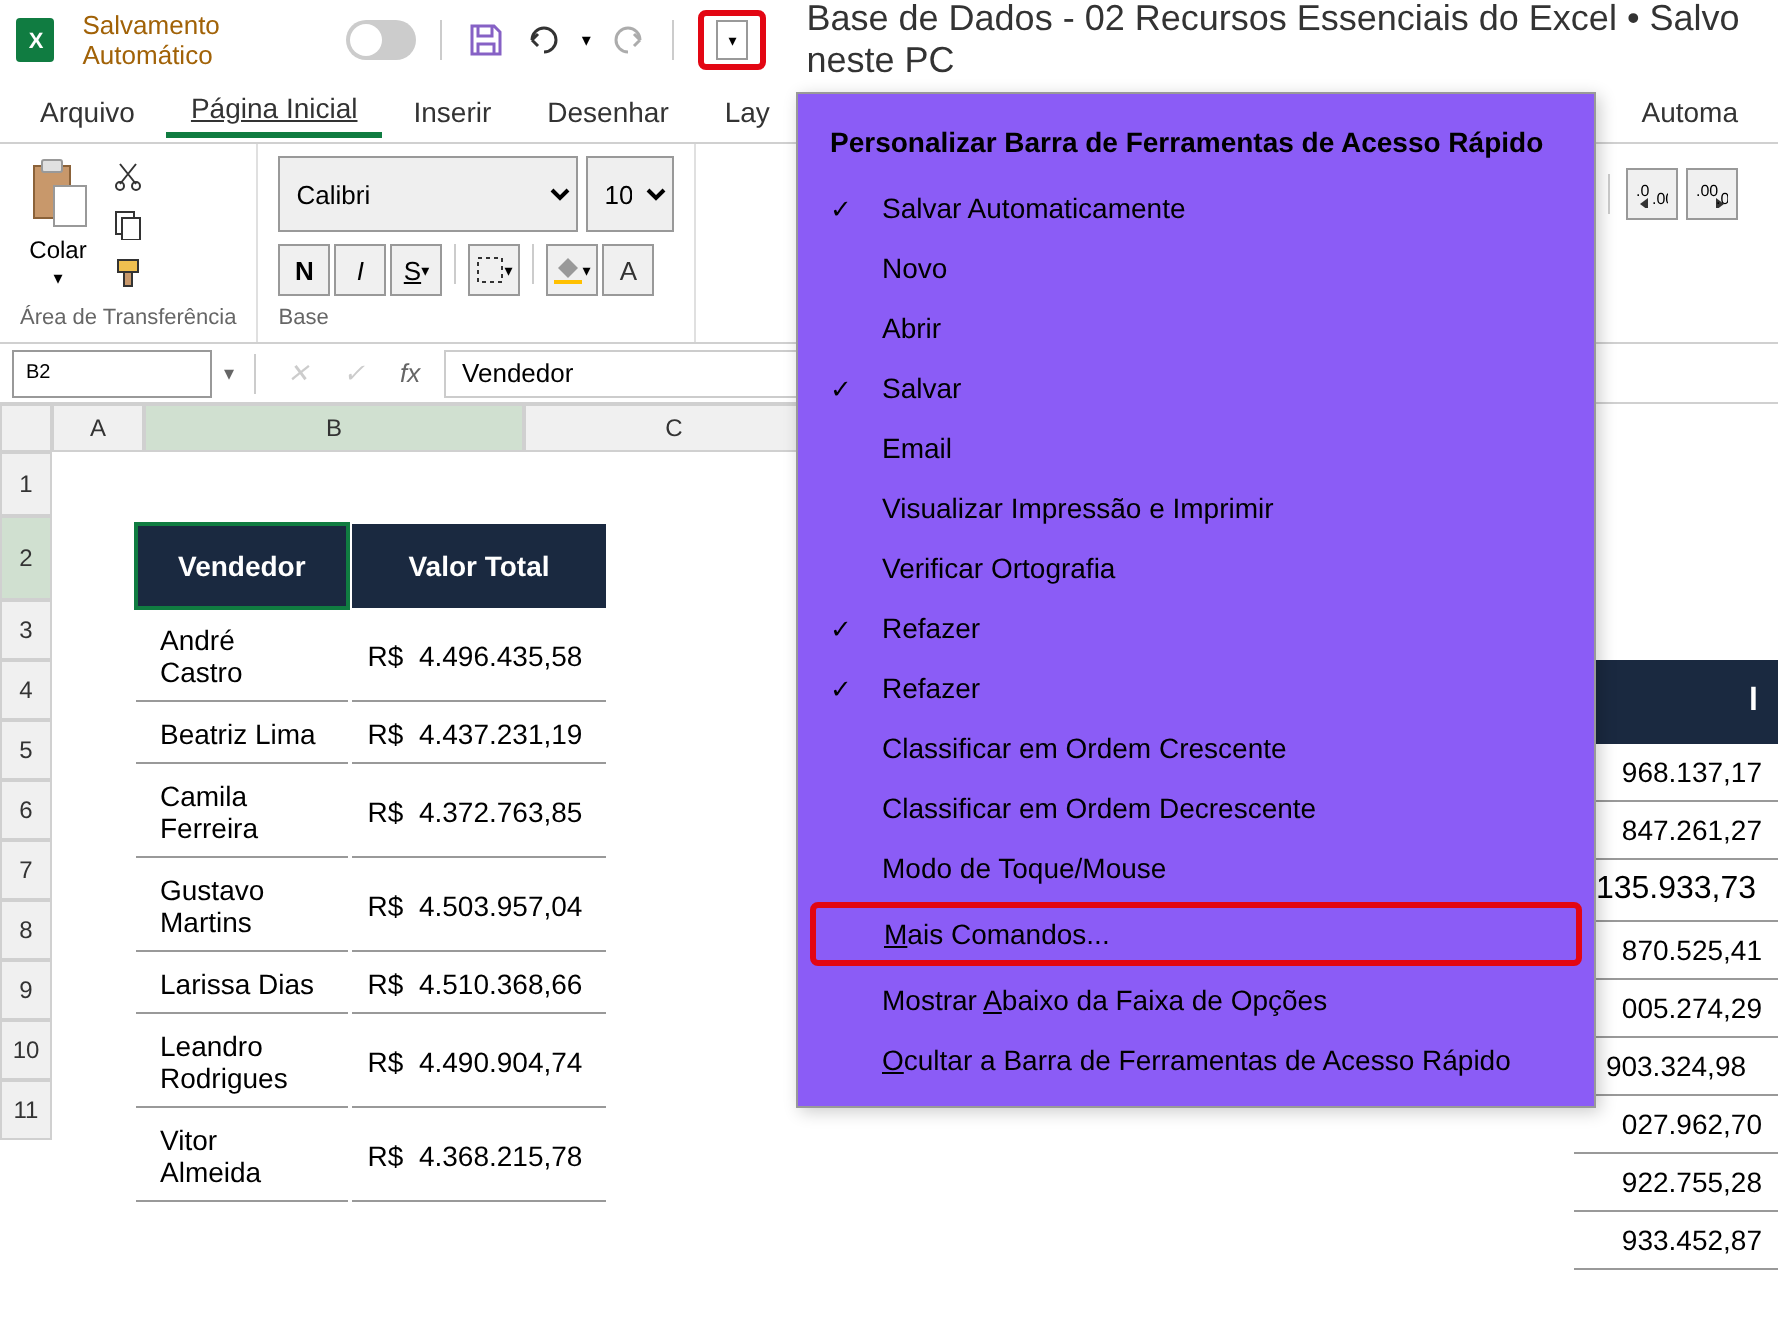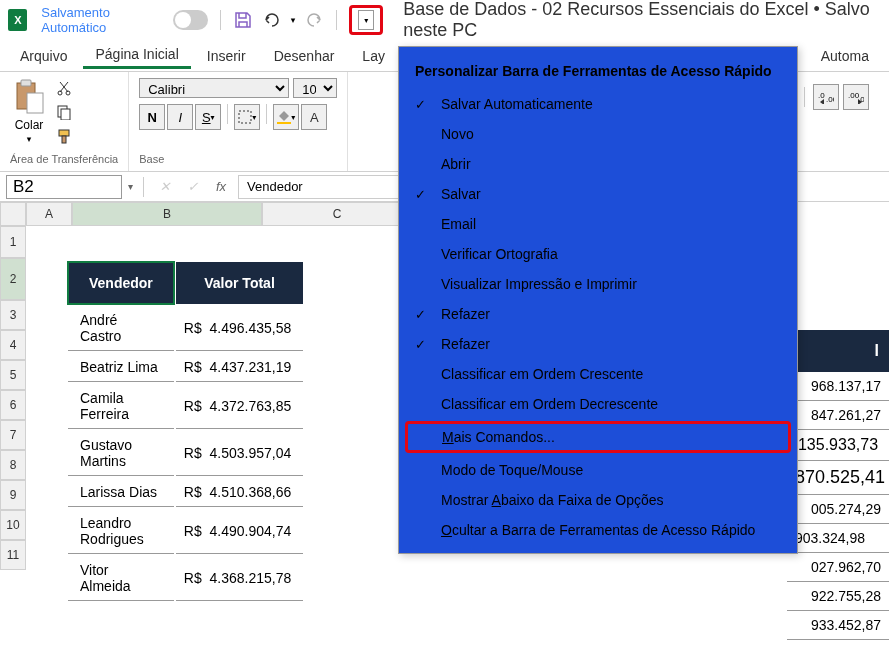--- a/index.html
+++ b/index.html
@@ -1,53 +1,53 @@
 <!DOCTYPE html>
 <html><head>
 <meta charset="utf-8">
 <style>
 * { margin: 0; padding: 0; box-sizing: border-box; font-family: 'Segoe UI', Arial, sans-serif; }
 body { background: #fff; width: 889px; height: 671px; overflow: hidden; position: relative; }
 
 
 .title-bar { display: flex; align-items: center; height: 40px; padding: 0 8px; gap: 8px; }
 .excel-icon { width: 22px; height: 22px; background: #107c41; color: #fff; display: flex; align-items: center; justify-content: center; font-weight: bold; font-size: 12px; border-radius: 2px; }
-.autosave-label { font-size: 13px; color: #3b82f6; margin-left: 6px; }
+.autosave-label { font-size: 13px; color: #a16207; margin-left: 6px; }
 .toggle { width: 40px; height: 20px; border-radius: 10px; background: #ccc; position: relative; margin-left: 4px; }
 .toggle::after { content: ''; width: 16px; height: 16px; background: #fff; border-radius: 50%; position: absolute; top: 2px; left: 2px; }
 .qat-icon { width: 24px; height: 24px; display: flex; align-items: center; justify-content: center; cursor: pointer; color: #8661c5; font-size: 16px; }
 .qat-separator { width: 1px; height: 20px; background: #ccc; margin: 0 4px; }
 .highlight-box { border: 3px solid #e30613; border-radius: 4px; padding: 2px 6px; }
 .dropdown-trigger { width: 16px; height: 20px; border: 1px solid #999; display: flex; align-items: center; justify-content: center; font-size: 8px; }
 .title-text { font-size: 18px; color: #333; margin-left: 12px; }
 
 
 .ribbon-tabs { display: flex; padding: 0 8px; gap: 4px; border-bottom: 1px solid #d0d0d0; height: 32px; align-items: center; }
 .ribbon-tab { padding: 4px 12px; font-size: 14px; color: #333; cursor: pointer; }
-.ribbon-tab.active { border-bottom: 3px solid #107c41; font-weight: 400; }
+.ribbon-tab.active { border-bottom: 3px solid #107c41; font-weight: 400; text-decoration: underline; }
 
 
 .ribbon-content { display: flex; height: 100px; border-bottom: 1px solid #d0d0d0; }
 .ribbon-group { display: flex; flex-direction: column; justify-content: space-between; padding: 6px 10px; border-right: 1px solid #e0e0e0; }
 .ribbon-group-label { font-size: 11px; color: #666; text-align: left; margin-top: 4px; }
 .group-top { display: flex; align-items: flex-start; gap: 6px; }
 .paste-btn { display: flex; flex-direction: column; align-items: center; gap: 2px; }
 .paste-icon { width: 38px; height: 38px; display: flex; align-items: center; justify-content: center; font-size: 24px; }
 .small-icons { display: flex; flex-direction: column; gap: 4px; }
 .small-icon { width: 20px; height: 20px; display: flex; align-items: center; justify-content: center; font-size: 14px; }
 .font-row { display: flex; gap: 4px; align-items: center; margin-bottom: 6px; }
-.font-select { height: 20px; border: 1px solid #999; padding: 2px 4px; font-size: 13px; }
+.font-select { height: 38px; border: 1px solid #999; padding: 2px 4px; font-size: 13px; }
 .font-btn-row { display: flex; gap: 2px; }
 .font-btn { width: 26px; height: 26px; border: 1px solid #999; display: flex; align-items: center; justify-content: center; font-size: 13px; background: #f0f0f0; cursor: pointer; }
 .ribbon-spacer { flex: 1; }
 .num-group { display: flex; gap: 4px; align-items: center; padding: 6px 10px; }
 
 
 .formula-bar { display: flex; align-items: center; height: 30px; border-bottom: 1px solid #d0d0d0; padding: 0 6px; gap: 6px; }
-.name-box { width: 116px; height: 24px; border: 1px solid #999; padding: 2px 6px; font-size: 17px; }
+.name-box { width: 100px; height: 24px; border: 1px solid #999; padding: 2px 6px; font-size: 10px; }
 .fx-btn { width: 22px; height: 22px; display: flex; align-items: center; justify-content: center; font-style: italic; font-size: 13px; color: #666; }
 .formula-input { flex: 1; height: 24px; border: 1px solid #ccc; padding: 2px 8px; font-size: 13px; max-width: 200px; }
 
 
 .grid-area { display: flex; }
 .row-headers { display: flex; flex-direction: column; width: 26px; }
 .row-header, .col-header { background: #f0f0f0; border: 1px solid #d0d0d0; display: flex; align-items: center; justify-content: center; font-size: 12px; color: #333; }
 .row-header { height: 30px; }
 .col-header { height: 24px; }
 .col-header.active { background: #d0e0d0; }
@@ -55,21 +55,21 @@
 .cells { position: relative; }
 
 
 .data-table { position: absolute; top: 34px; left: 40px; }
 .data-table th { background: #1a2940; color: #fff; padding: 12px 20px; font-size: 14px; font-weight: 600; border: 1px solid #1a2940; }
 .data-table td { padding: 6px 12px; font-size: 14px; border-bottom: 1px solid #999; }
 .data-table th.selected { outline: 2px solid #107c41; outline-offset: -1px; }
 .data-table td.num { text-align: left; padding-left: 8px; white-space: pre; }
 
 
-.dropdown-menu { position: absolute; top: 46px; left: 398px; width: 400px; background: #1d4ed8; border: 1px solid #999; box-shadow: 2px 2px 8px rgba(0,0,0,0.2); z-index: 100; padding: 8px 0; }
+.dropdown-menu { position: absolute; top: 46px; left: 398px; width: 400px; background: #8b5cf6; border: 1px solid #999; box-shadow: 2px 2px 8px rgba(0,0,0,0.2); z-index: 100; padding: 8px 0; }
 .dropdown-title { font-weight: 600; font-size: 14px; padding: 8px 16px 10px; }
 .dropdown-item { display: flex; align-items: center; padding: 7px 16px; font-size: 14px; cursor: pointer; gap: 10px; }
 .check-col { width: 16px; font-size: 13px; }
 .dropdown-item.highlighted { border: 3px solid #e30613; border-radius: 4px; margin: 2px 6px; padding: 5px 8px; }
 .dropdown-item .underline { text-decoration: underline; }
 
 svg { display: block; }
 </style>
 </head>
 <body>
@@ -300,23 +300,23 @@
     </table>
   </div>
 </div>
 
 <div style="position:absolute; right:0; top:330px; width:102px;">
   <div style="background:#1a2940;color:#fff;height:42px;display:flex;align-items:center;justify-content:flex-end;padding-right:10px;font-weight:600;">l</div>
   <div id="right-values">
       <div style="border-bottom: 1px solid rgb(153, 153, 153); text-align: right; padding: 6px 8px; font-size: 14px;">968.137,17</div>
       <div style="border-bottom: 1px solid rgb(153, 153, 153); text-align: right; padding: 6px 8px; font-size: 14px;">847.261,27</div>
       <div style="border-bottom: 1px solid rgb(153, 153, 153); text-align: center; padding: 6px 8px; font-size: 16px;">135.933,73</div>
-      <div style="border-bottom: 1px solid rgb(153, 153, 153); text-align: left; padding: 6px 8px; font-size: 18px;">870.525,41</div>
+      <div style="border-bottom: 1px solid rgb(153, 153, 153); text-align: right; padding: 6px 8px; font-size: 14px;">870.525,41</div>
       <div style="border-bottom: 1px solid rgb(153, 153, 153); text-align: right; padding: 6px 8px; font-size: 14px;">005.274,29</div>
-      <div style="border-bottom: 1px solid rgb(153, 153, 153); text-align: left; padding: 6px 8px; font-size: 14px;">903.324,98</div>
+      <div style="border-bottom: 1px solid rgb(153, 153, 153); text-align: center; padding: 6px 8px; font-size: 14px;">903.324,98</div>
       <div style="border-bottom: 1px solid rgb(153, 153, 153); text-align: right; padding: 6px 8px; font-size: 14px;">027.962,70</div>
       <div style="border-bottom: 1px solid rgb(153, 153, 153); text-align: right; padding: 6px 8px; font-size: 14px;">922.755,28</div>
       <div style="border-bottom: 1px solid rgb(153, 153, 153); text-align: right; padding: 6px 8px; font-size: 14px;">933.452,87</div>
     </div>
 </div>
 
 <div class="dropdown-menu">
   <div class="dropdown-title">Personalizar Barra de Ferramentas de Acesso Rápido</div>
   <div id="dropdown-items">
       <div class="dropdown-item">
@@ -334,52 +334,52 @@
       <div class="dropdown-item">
         <span class="check-col">✓</span>
         <span>Salvar</span>
       </div>
       <div class="dropdown-item">
         <span class="check-col"></span>
         <span>Email</span>
       </div>
       <div class="dropdown-item">
         <span class="check-col"></span>
+        <span>Visualizar Impressão e Imprimir</span>
+      </div>
+      <div class="dropdown-item">
+        <span class="check-col"></span>
         <span>Verificar Ortografia</span>
-      </div>
-      <div class="dropdown-item">
-        <span class="check-col"></span>
-        <span>Visualizar Impressão e Imprimir</span>
       </div>
       <div class="dropdown-item">
         <span class="check-col">✓</span>
         <span>Refazer</span>
       </div>
       <div class="dropdown-item">
         <span class="check-col">✓</span>
         <span>Refazer</span>
       </div>
       <div class="dropdown-item">
         <span class="check-col"></span>
         <span>Classificar em Ordem Crescente</span>
       </div>
       <div class="dropdown-item">
         <span class="check-col"></span>
         <span>Classificar em Ordem Decrescente</span>
       </div>
+      <div class="dropdown-item">
+        <span class="check-col"></span>
+        <span>Modo de Toque/Mouse</span>
+      </div>
       <div class="dropdown-item highlighted">
         <span class="check-col"></span>
         <span><span class="underline">M</span>ais Comandos...</span>
       </div>
       <div class="dropdown-item">
         <span class="check-col"></span>
-        <span>Modo de Toque/Mouse</span>
-      </div>
-      <div class="dropdown-item">
-        <span class="check-col"></span>
         <span>Mostrar <span class="underline">A</span>baixo da Faixa de Opções</span>
       </div>
       <div class="dropdown-item">
         <span class="check-col"></span>
         <span><span class="underline">O</span>cultar a Barra de Ferramentas de Acesso Rápido</span>
       </div>
     </div>
 </div>
 
 </body></html>

